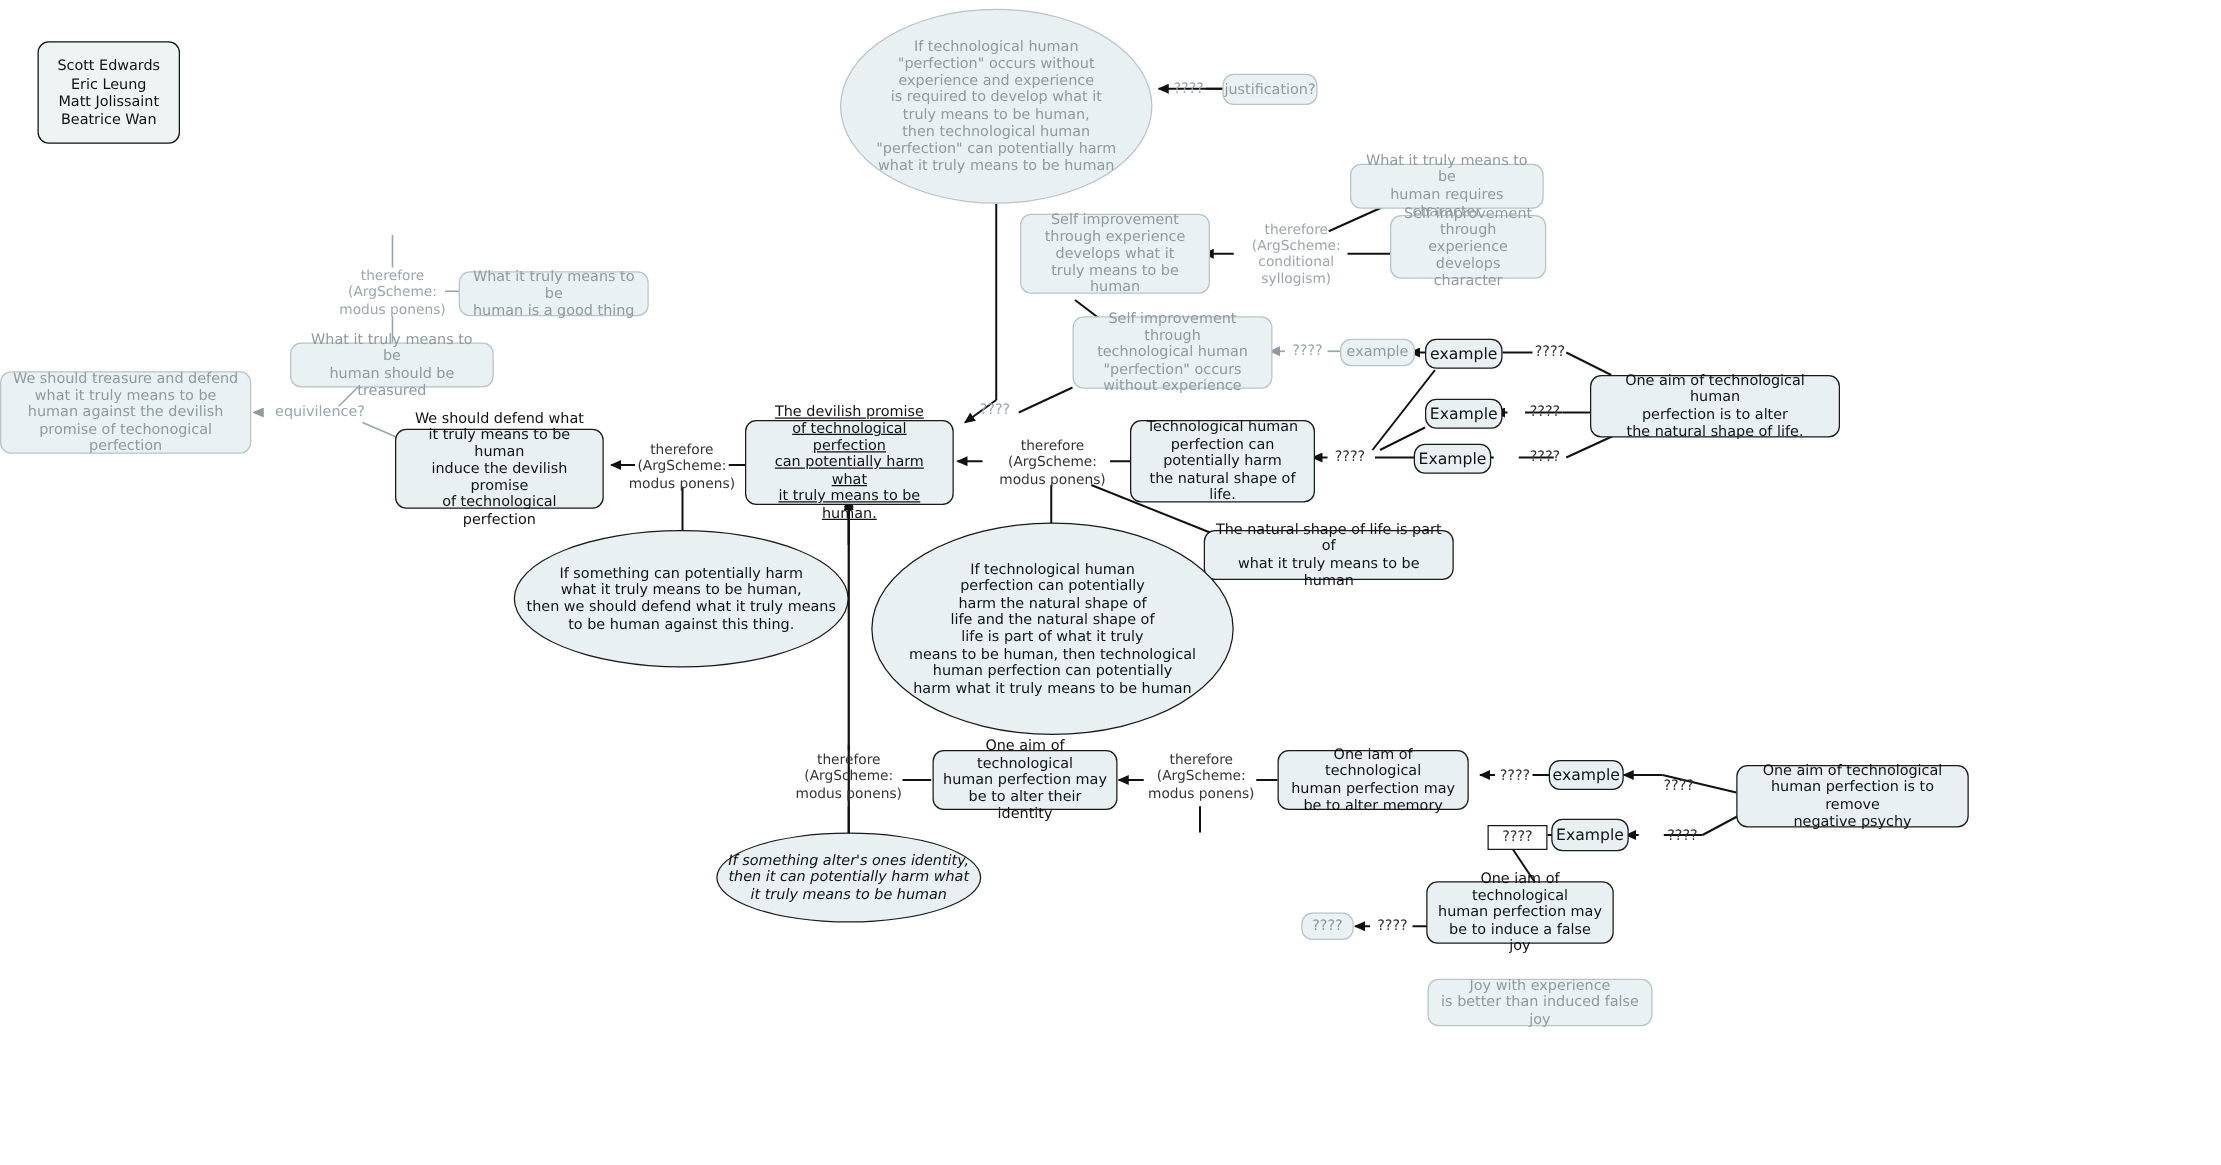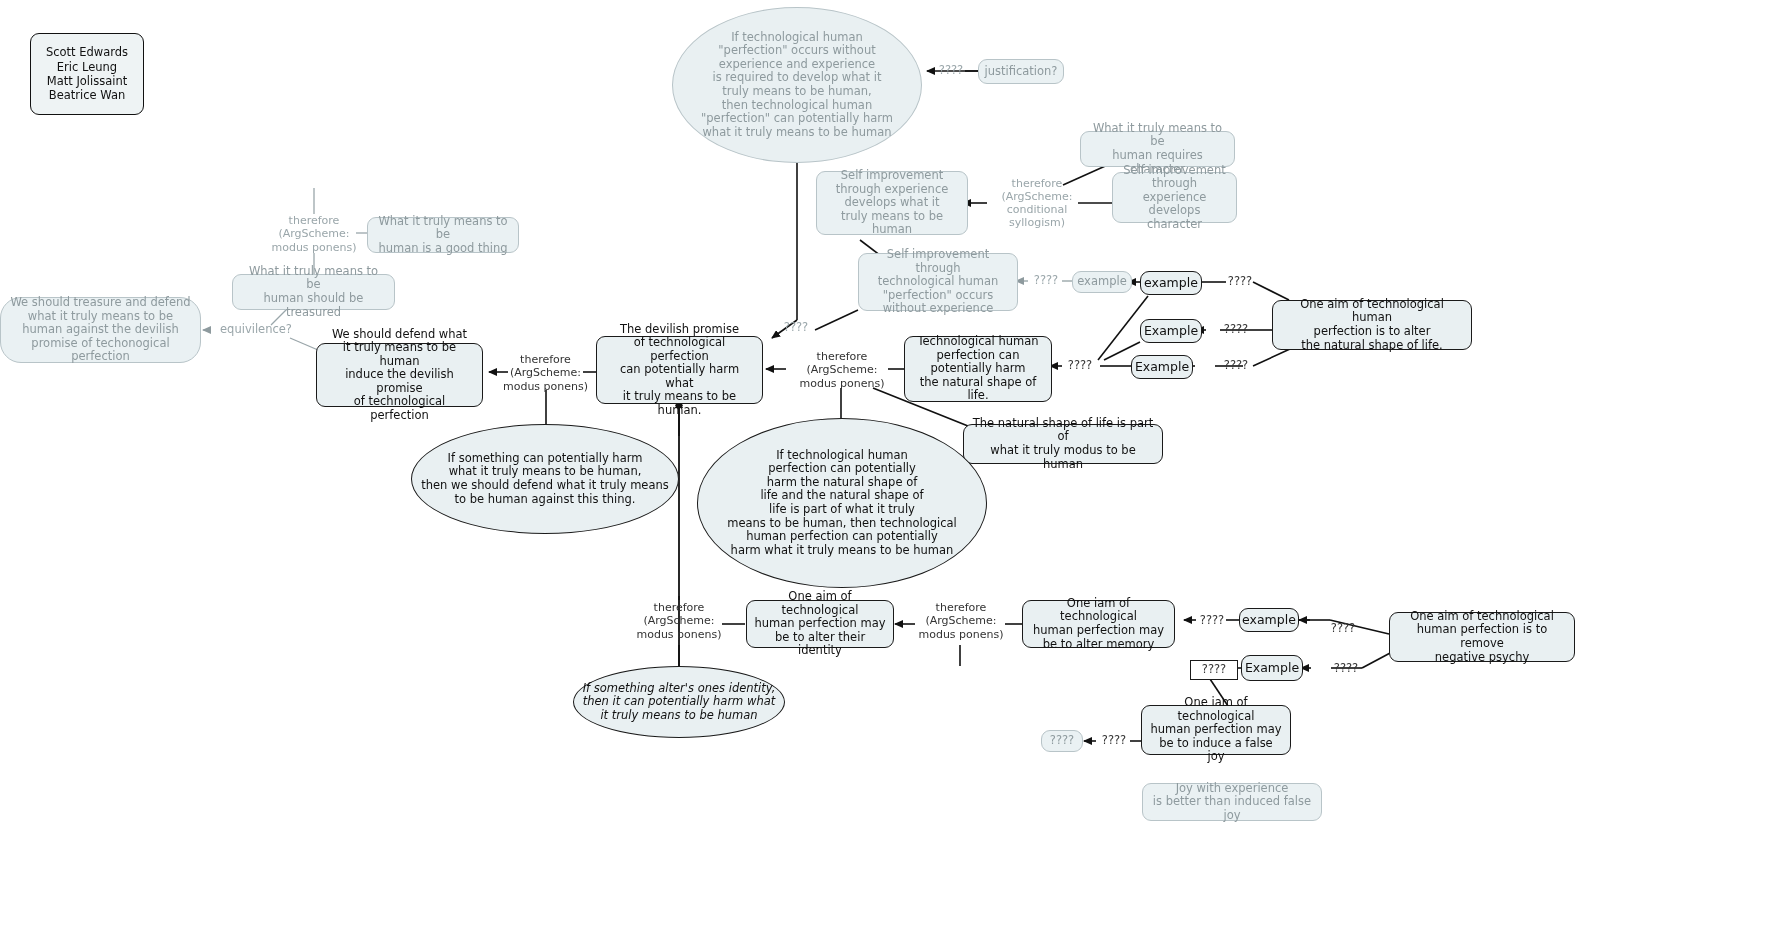--- a/index.html
+++ b/index.html
@@ -179,21 +179,21 @@
 modus ponens)</div>
 
   <div class="node box faded" style="left:367px;top:217px;width:152px;height:36px;font-size:11.5px;white-space:pre-line;">What it truly means to be
 human is a good thing</div>
 
   <div class="node box faded" style="left:232px;top:274px;width:163px;height:36px;font-size:11.5px;white-space:pre-line;">What it truly means to be
 human should be treasured</div>
 
   <div class="edgelabel faded" style="left:210px;top:321px;width:92px;height:18px;font-size:11.5px;">equivilence?</div>
 
-  <div class="node box faded" style="left:0px;top:297px;width:201px;height:66px;font-size:11.5px;white-space:pre-line;border-radius:21px;">We should treasure and defend
+  <div class="node box faded" style="left:0px;top:297px;width:201px;height:66px;font-size:11.5px;white-space:pre-line;">We should treasure and defend
 what it truly means to be
 human against the devilish
 promise of techonogical perfection</div>
 
   <div class="node box" style="left:316px;top:343px;width:167px;height:64px;font-size:11.5px;white-space:pre-line;">We should defend what
 it truly means to be human
 induce the devilish promise
 of technological perfection</div>
 
   <div class="edgelabel" style="left:497px;top:350px;width:97px;height:46px;font-size:11px;">therefore
@@ -204,21 +204,21 @@
 "perfection" occurs without
 experience and experience
 is required to develop what it
 truly means to be human,
 then technological human
 "perfection" can potentially harm
 what it truly means to be human</div>
 
   <div class="edgelabel faded" style="left:934px;top:62px;width:34px;height:18px;font-size:11.5px;">????</div>
 
-  <div class="node box faded" style="left:978px;top:59px;width:86px;height:25px;font-size:11.5px;text-align:right;">justification?</div>
+  <div class="node box faded" style="left:978px;top:59px;width:76px;height:25px;font-size:11.5px;text-align:right;">justification?</div>
 
   <div class="node box faded" style="left:816px;top:171px;width:152px;height:64px;font-size:11.5px;white-space:pre-line;">Self improvement
 through experience
 develops what it
 truly means to be human</div>
 
   <div class="edgelabel faded" style="left:993px;top:175px;width:88px;height:56px;font-size:11px;">therefore
 (ArgScheme:
 conditional
 syllogism)</div>
@@ -234,36 +234,36 @@
 technological human
 "perfection" occurs
 without experience</div>
 
   <div class="edgelabel faded" style="left:1028px;top:272px;width:36px;height:18px;font-size:11.5px;">????</div>
 
   <div class="node box faded" style="left:1072px;top:271px;width:60px;height:22px;font-size:11.5px;">example</div>
 
   <div class="edgelabel faded" style="left:779px;top:320px;width:34px;height:16px;font-size:11.5px;">????</div>
 
-  <div class="node box" style="left:596px;top:336px;width:167px;height:68px;font-size:11.5px;white-space:pre-line;">The devilish promise
+  <div class="node box" style="left:596px;top:336px;width:167px;height:68px;font-size:11.5px;white-space:pre-line;text-decoration:underline;">The devilish promise
 of technological perfection
 can potentially harm what
 it truly means to be human.</div>
 
   <div class="edgelabel" style="left:795px;top:347px;width:94px;height:46px;font-size:11px;">therefore
 (ArgScheme:
 modus ponens)</div>
 
   <div class="node box" style="left:904px;top:336px;width:148px;height:66px;font-size:11.5px;white-space:pre-line;">Technological human
 perfection can
 potentially harm
 the natural shape of life.</div>
 
   <div class="node box" style="left:963px;top:424px;width:200px;height:40px;font-size:11.5px;white-space:pre-line;">The natural shape of life is part of
-what it truly modus to be human</div>
+what it truly means to be human</div>
 
   <div class="node box" style="left:1140px;top:271px;width:62px;height:24px;font-size:12.5px;">example</div>
 
   <div class="edgelabel" style="left:1222px;top:273px;width:36px;height:18px;font-size:11.5px;">????</div>
 
   <div class="node box" style="left:1140px;top:319px;width:62px;height:24px;font-size:12.5px;">Example</div>
 
   <div class="edgelabel" style="left:1218px;top:321px;width:36px;height:18px;font-size:11.5px;">????</div>
 
   <div class="node box" style="left:1131px;top:355px;width:62px;height:24px;font-size:12.5px;">Example</div>

